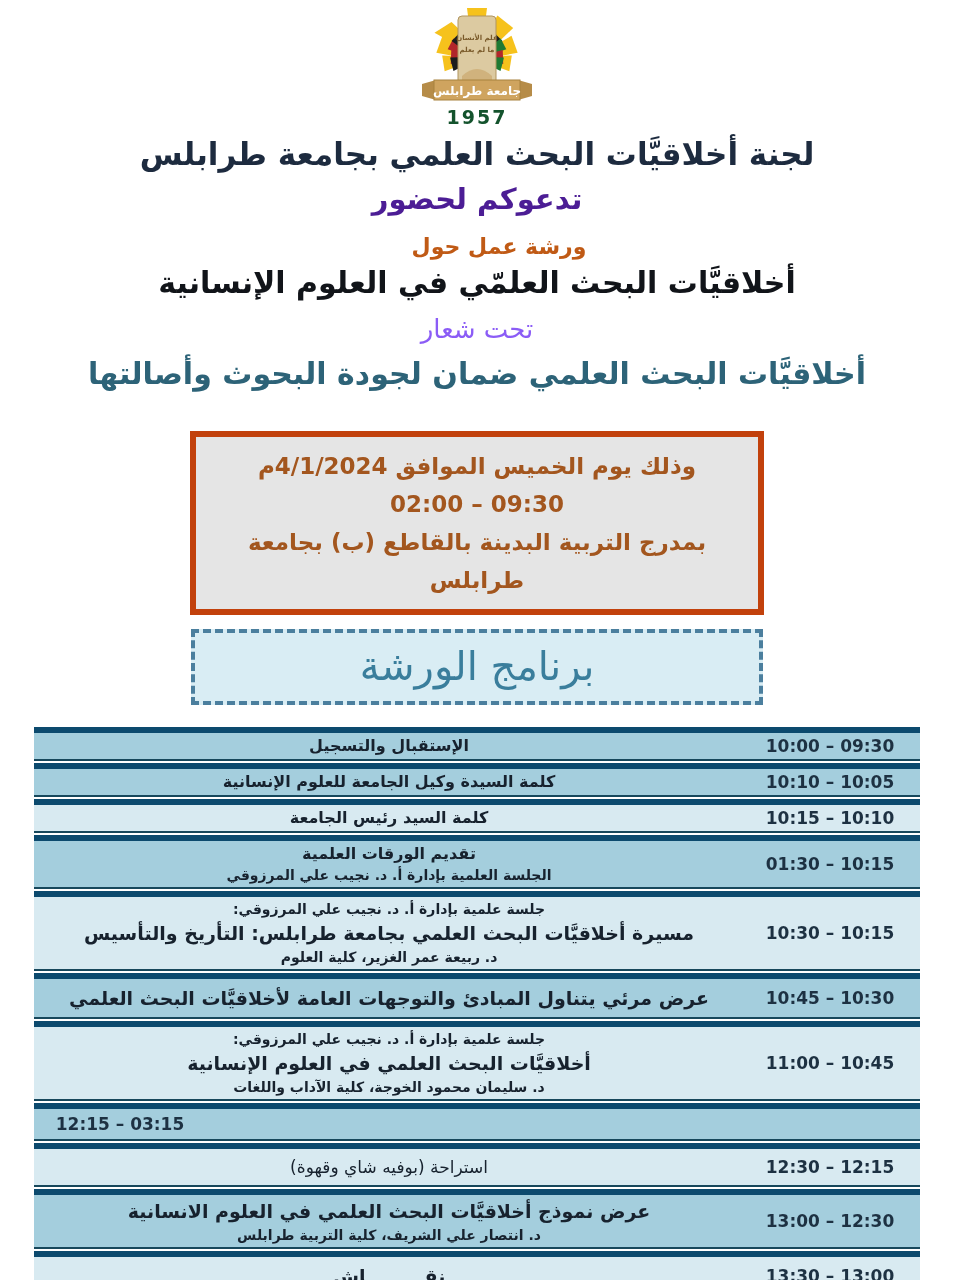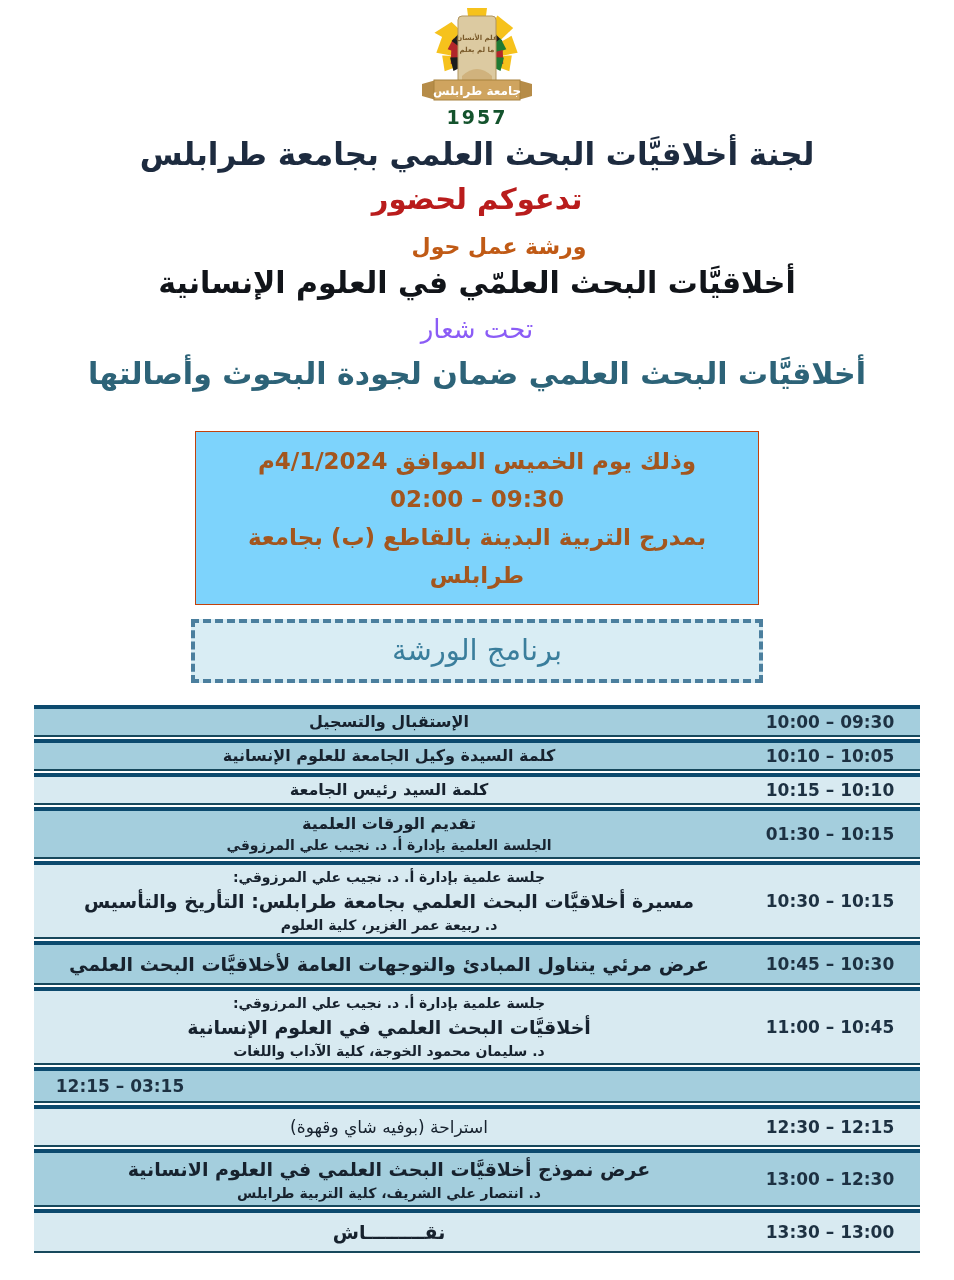--- a/index.html
+++ b/index.html
@@ -10,46 +10,46 @@
   }
   .page{width:954px;height:1280px;position:relative;}
 
   
   .logo-wrap{width:190px;margin:6px auto 0;text-align:center;}
   .logo-year{font-size:19px;font-weight:bold;color:#14532d;letter-spacing:2px;margin-top:-4px;}
 
   
   .center{ text-align:center; direction:rtl; }
   .committee{font-size:31px;font-weight:bold;color:#1d2b3f;margin:8px 11px 0;}
-  .invite{font-size:29px;font-weight:bold;color:#b91c1c;margin:10px 0 0;}
+  .invite{font-size:29px;font-weight:bold;color:#4c1d95;margin:10px 0 0;}
   .ws-label{font-size:22px;font-weight:bold;color:#c05a15;margin:18px 0 0;padding-left:44px;}
   .ws-title{font-size:30px;font-weight:bold;color:#111419;margin:6px 0 0;}
   .under{font-size:26px;font-weight:normal;color:#8b5cf6;margin:14px 0 0;}
   .slogan{font-size:30px;font-weight:bold;color:#2d6378;margin:12px 0 0;}
 
   
   .event-box{
-    width:546px;margin:40px auto 0;background:#7dd3fc;border:1px solid #c2410c;
+    width:546px;margin:40px auto 0;background:#e5e5e5;border:6px solid #c2410c;
     padding:10px 8px;text-align:center;direction:rtl;
   }
   .event-box .line{font-size:23px;font-weight:bold;color:#a3561e;line-height:38px;}
   .event-box .ltr{direction:ltr;unicode-bidi:isolate;}
 
   
   .program-box{
     width:548px;margin:14px auto 0;background:#d9edf4;border:4px dashed #4b7f9e;
     padding:10px 8px 12px;text-align:center;direction:rtl;
   }
-  .program-box .ttl{font-size:29px;color:#3a7e9c;font-weight:normal;}
+  .program-box .ttl{font-size:40px;color:#3a7e9c;font-weight:normal;}
 
   
   .schedule{width:886px;margin:22px auto 0;}
   .row{
     display:flex;align-items:center;
-    border-top:4px solid #0c4a6e;border-bottom:2px solid #17485c;
+    border-top:6px solid #0c4a6e;border-bottom:2px solid #17485c;
     margin-bottom:2px;
   }
   .row.dark{background:#a4cedd;}
   .row.light{background:#d8eaf1;}
   .content{flex:1;text-align:center;direction:rtl;padding:2px 6px;color:#17222e;}
   .timecell{
     width:172px;flex:0 0 172px;text-align:center;direction:ltr;
     font-size:17px;font-weight:600;color:#1d3142;padding:2px 4px 2px 0;
   }
   .ln-pre{font-size:14px;font-weight:bold;line-height:20px;}

